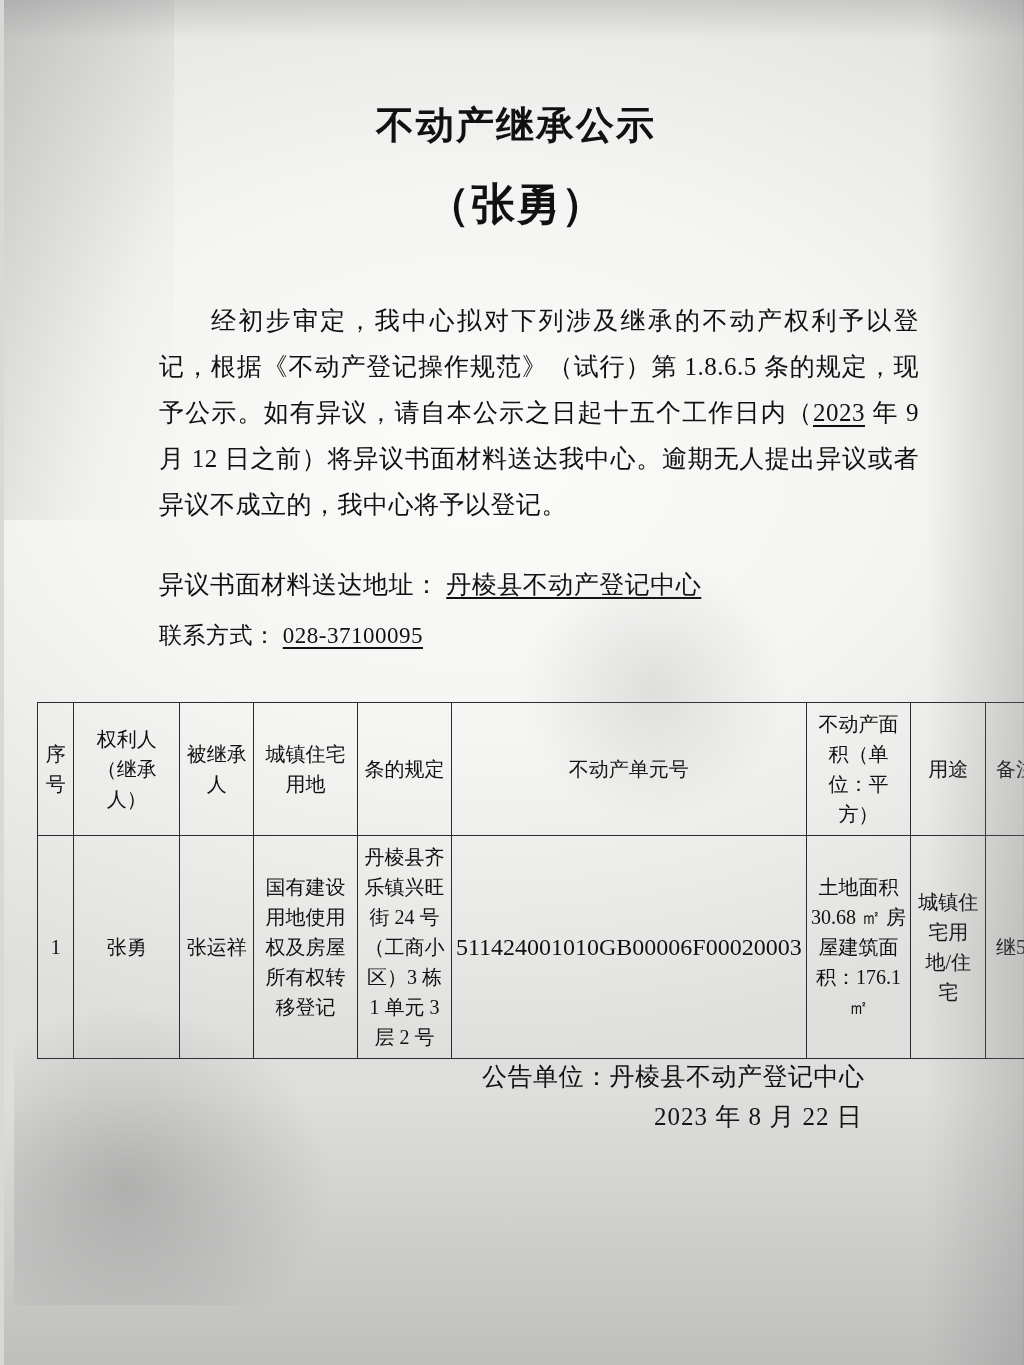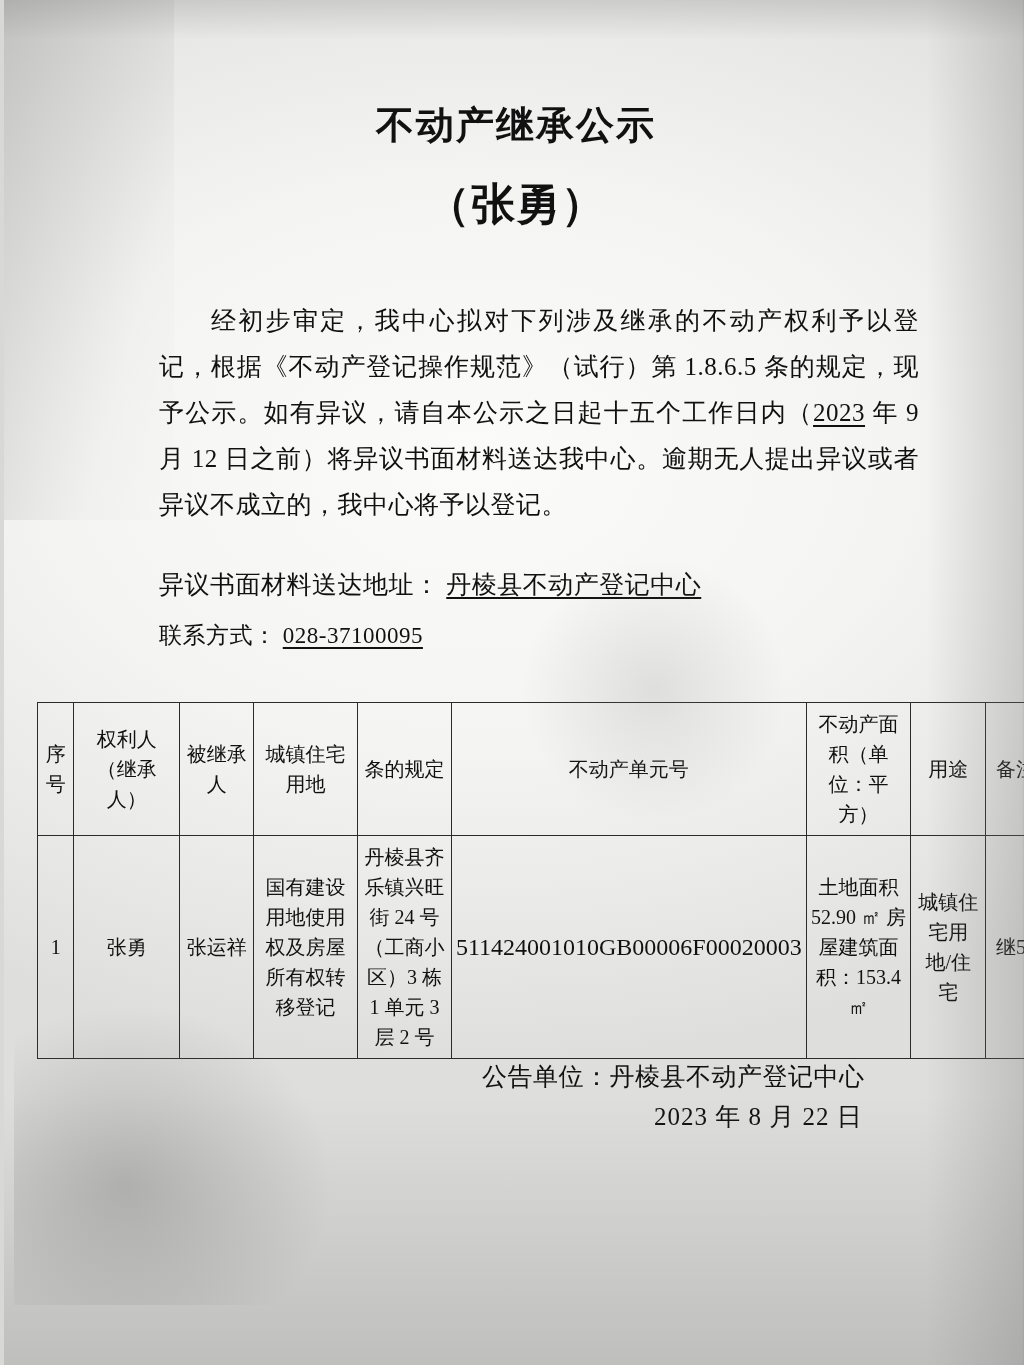--- a/index.html
+++ b/index.html
@@ -202,21 +202,21 @@
         </tr>
       </thead>
       <tbody>
         <tr>
           <td class="c-seq">1</td>
           <td class="c-owner">张勇</td>
           <td class="c-from">张运祥</td>
           <td class="c-type">国有建设用地使用权及房屋所有权转移登记</td>
           <td class="c-loc">丹棱县齐乐镇兴旺街 24 号（工商小区）3 栋 1 单元 3 层 2 号</td>
           <td class="c-unit mono">511424001010GB00006F00020003</td>
-          <td class="c-area">土地面积 52.90 ㎡ 房屋建筑面积：153.4 ㎡</td>
+          <td class="c-area">土地面积 30.68 ㎡ 房屋建筑面积：176.1 ㎡</td>
           <td class="c-use">城镇住宅用地/住宅</td>
           <td class="c-note">继50</td>
         </tr>
       </tbody>
     </table>
 
     <div class="footer-unit">公告单位：丹棱县不动产登记中心</div>
     <div class="footer-date">2023 年 8 月 22 日</div>
   </div>
 

